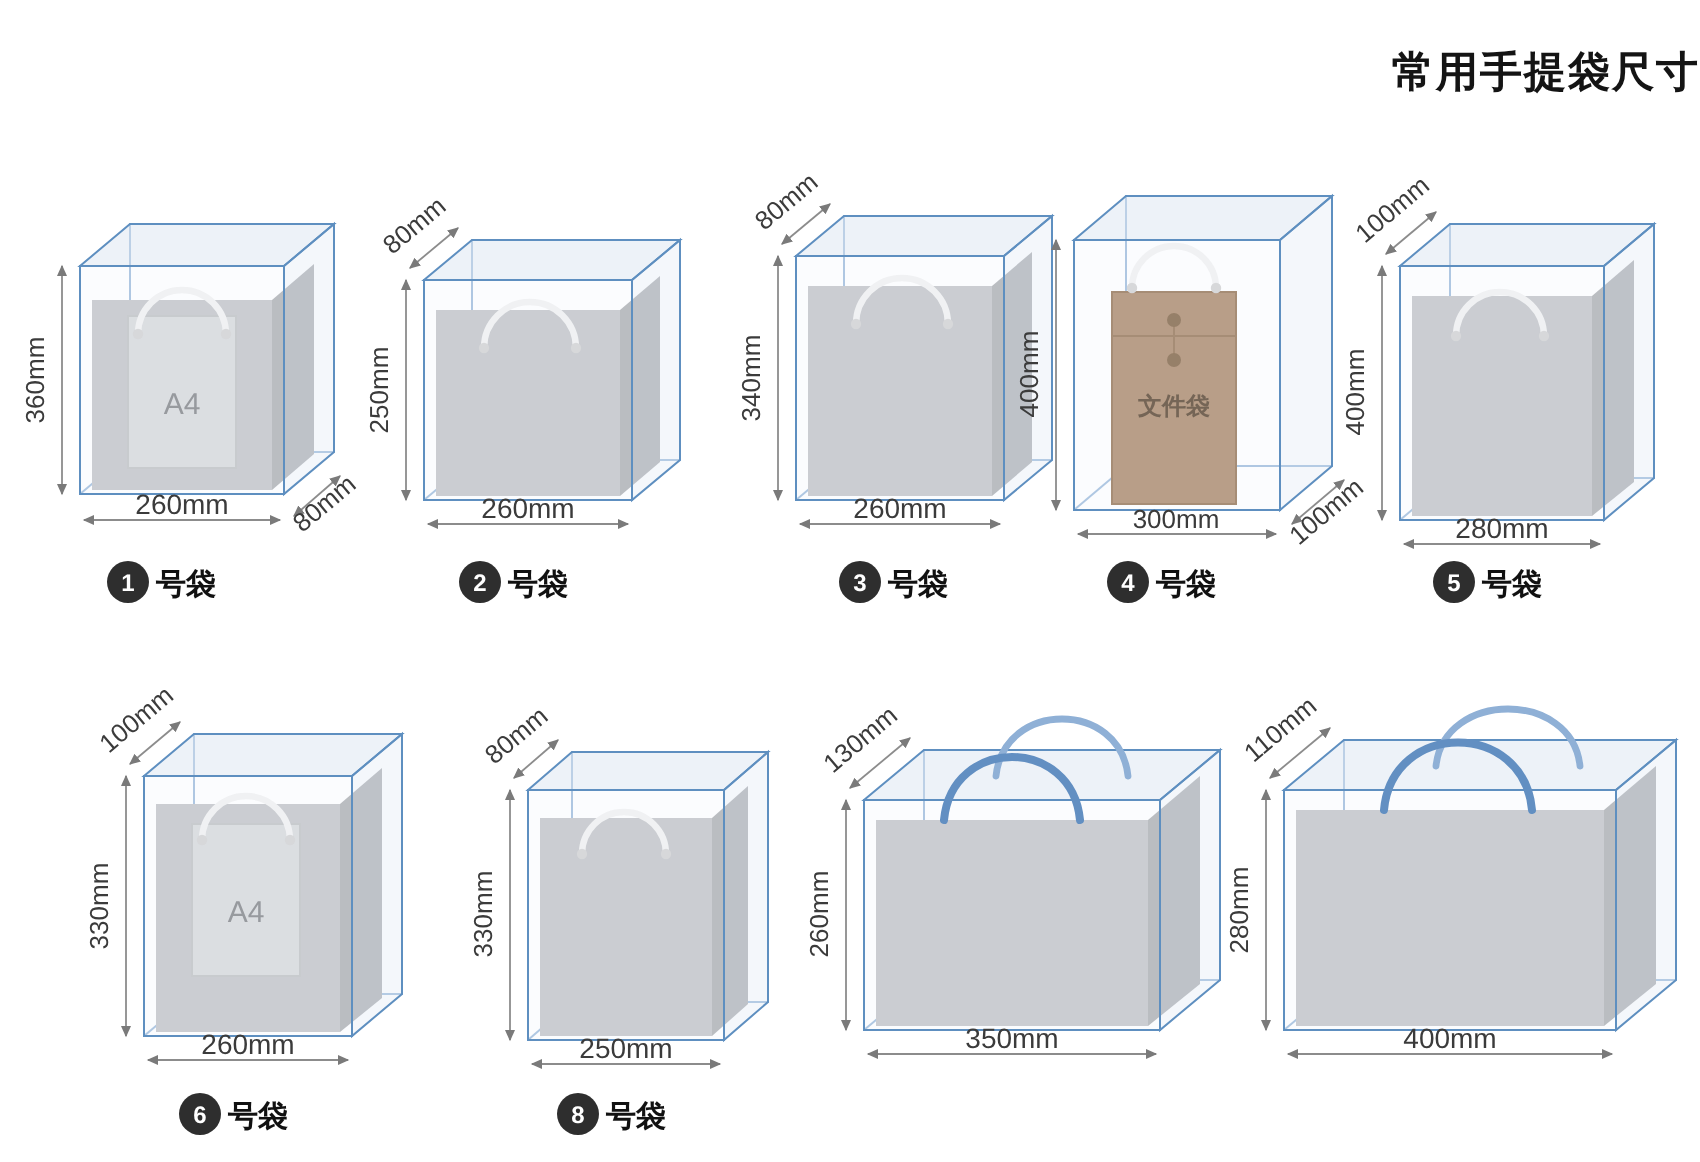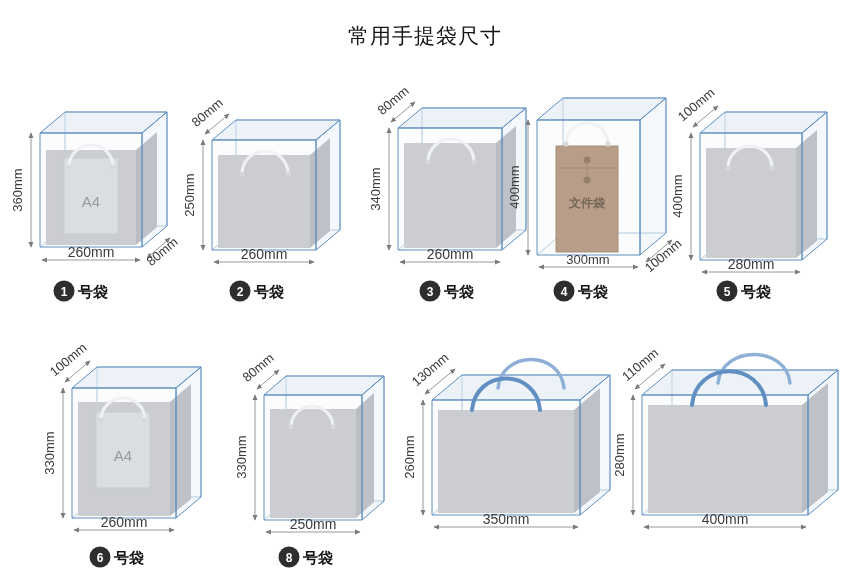--- a/index.html
+++ b/index.html
@@ -1,19 +1,19 @@
 <!DOCTYPE html>
 <html><head>
 <meta charset="utf-8">
 <style>
   html,body{margin:0;padding:0;background:#fff;}
   .canvas{position:relative;width:850px;height:581px;background:#fff;
           font-family:"Liberation Sans",sans-serif;overflow:hidden;}
-  .title{position:absolute;top:22px;left:0;width:100%;margin:0;text-align:center;
-         font-size:21px;font-weight:normal;color:#141414;letter-spacing:1px;}
+  .title{position:absolute;top:22px;left:0;width:100%;margin:0;text-align:right;
+         font-size:21px;font-weight:bold;color:#141414;letter-spacing:1px;}
   svg{position:absolute;left:0;top:0;}
 
   .edge-back{fill:none;stroke:#6d9ac9;stroke-width:1;opacity:.6;}
   .face-top{fill:rgba(214,226,240,.45);stroke:#5e8fc0;stroke-width:1;}
   .face-side{fill:rgba(214,226,240,.28);stroke:#5e8fc0;stroke-width:1;}
   .face-front{fill:rgba(228,236,246,.14);stroke:#5e8fc0;stroke-width:1;}
 
   .bagfront{fill:#c7c9cc;}
   .bagside{fill:#b4b6b9;}
   .paper{fill:#dadcde;stroke:#c4c6c8;stroke-width:1;}

